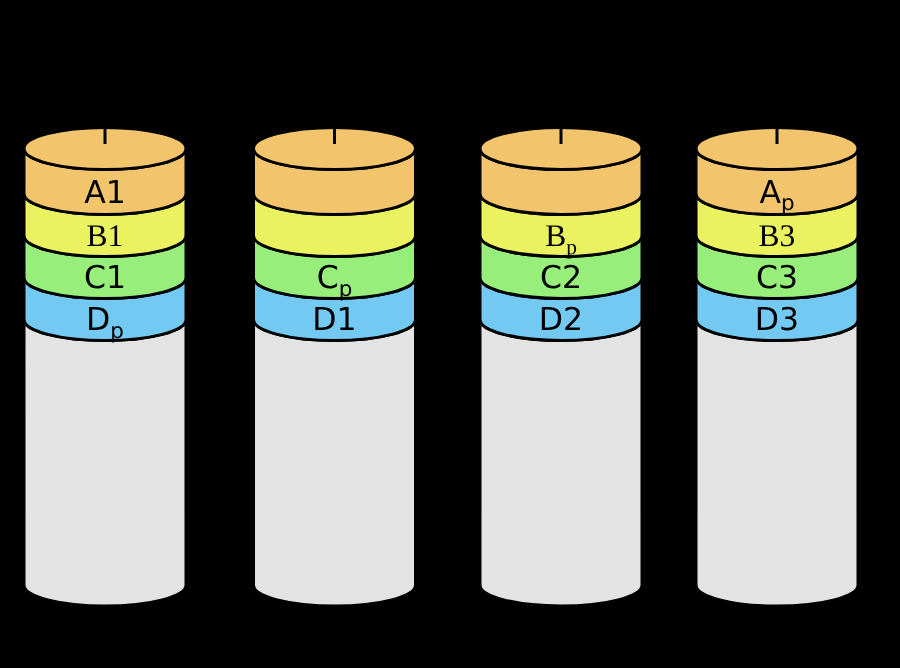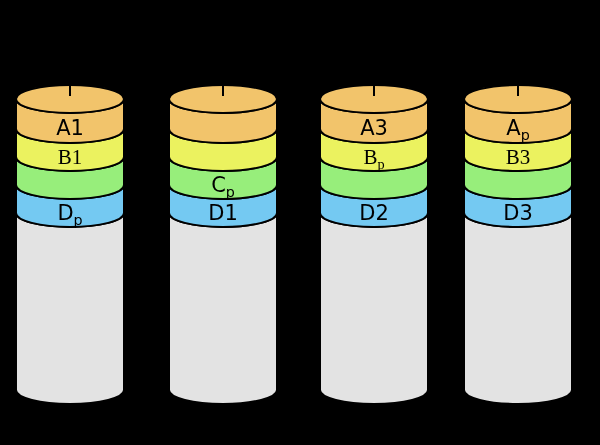--- a/index.html
+++ b/index.html
@@ -61,20 +61,21 @@
       <path stroke="#000" stroke-width="2" d="M3,135 A54,14 0 0 0 111,135 L111,312 A54,14 0 0 1 3,312 Z" fill="#E3E3E3"></path>
       <path stroke="#000" stroke-width="2" d="M3,107 A54,14 0 0 0 111,107 L111,135 A54,14 0 0 1 3,135 Z" fill="#74C9F2"></path>
       <path stroke="#000" stroke-width="2" d="M3,79 A54,14 0 0 0 111,79 L111,107 A54,14 0 0 1 3,107 Z" fill="#97EE7B"></path>
       <path stroke="#000" stroke-width="2" d="M3,51 A54,14 0 0 0 111,51 L111,79 A54,14 0 0 1 3,79 Z" fill="#EBF25F"></path>
       <path stroke="#000" stroke-width="2" d="M3,21 A54,14 0 0 0 111,21 L111,51 A54,14 0 0 1 3,51 Z" fill="#F2C46B"></path>
       <ellipse stroke="#000" stroke-width="2" cx="57" cy="21" rx="54" ry="14" fill="#F2C46B"></ellipse>
       <line x1="57" y1="0" x2="57" y2="18" stroke="#000" stroke-width="2"></line>
     </svg>
     <div class="band-label label-a"><span>A1</span><sub></sub></div>
     <div class="band-label label-b"><span>B1</span><sub></sub></div>
+    <div class="band-label label-c"><span>C1</span><sub></sub></div>
     <div class="band-label label-d"><span>D</span><sub>p</sub></div>
   </div>
 
   <div class="cylinder cyl-1">
     <svg width="114" height="332" viewBox="0 0 114 332">
       <path stroke="#000" stroke-width="2" d="M3,135 A54,14 0 0 0 111,135 L111,312 A54,14 0 0 1 3,312 Z" fill="#E3E3E3"></path>
       <path stroke="#000" stroke-width="2" d="M3,107 A54,14 0 0 0 111,107 L111,135 A54,14 0 0 1 3,135 Z" fill="#74C9F2"></path>
       <path stroke="#000" stroke-width="2" d="M3,79 A54,14 0 0 0 111,79 L111,107 A54,14 0 0 1 3,107 Z" fill="#97EE7B"></path>
       <path stroke="#000" stroke-width="2" d="M3,51 A54,14 0 0 0 111,51 L111,79 A54,14 0 0 1 3,79 Z" fill="#EBF25F"></path>
       <path stroke="#000" stroke-width="2" d="M3,21 A54,14 0 0 0 111,21 L111,51 A54,14 0 0 1 3,51 Z" fill="#F2C46B"></path>
@@ -88,33 +89,34 @@
   <div class="cylinder cyl-2">
     <svg width="114" height="332" viewBox="0 0 114 332">
       <path stroke="#000" stroke-width="2" d="M3,135 A54,14 0 0 0 111,135 L111,312 A54,14 0 0 1 3,312 Z" fill="#E3E3E3"></path>
       <path stroke="#000" stroke-width="2" d="M3,107 A54,14 0 0 0 111,107 L111,135 A54,14 0 0 1 3,135 Z" fill="#74C9F2"></path>
       <path stroke="#000" stroke-width="2" d="M3,79 A54,14 0 0 0 111,79 L111,107 A54,14 0 0 1 3,107 Z" fill="#97EE7B"></path>
       <path stroke="#000" stroke-width="2" d="M3,51 A54,14 0 0 0 111,51 L111,79 A54,14 0 0 1 3,79 Z" fill="#EBF25F"></path>
       <path stroke="#000" stroke-width="2" d="M3,21 A54,14 0 0 0 111,21 L111,51 A54,14 0 0 1 3,51 Z" fill="#F2C46B"></path>
       <ellipse stroke="#000" stroke-width="2" cx="57" cy="21" rx="54" ry="14" fill="#F2C46B"></ellipse>
       <line x1="57" y1="0" x2="57" y2="18" stroke="#000" stroke-width="2"></line>
     </svg>
-    <div class="band-label label-a"><span>A3</span><sub></sub></div>
     <div class="band-label label-b"><span>B</span><sub>p</sub></div>
+    <div class="band-label label-c"><span>C2</span><sub></sub></div>
     <div class="band-label label-d"><span>D2</span><sub></sub></div>
   </div>
 
   <div class="cylinder cyl-3">
     <svg width="114" height="332" viewBox="0 0 114 332">
       <path stroke="#000" stroke-width="2" d="M3,135 A54,14 0 0 0 111,135 L111,312 A54,14 0 0 1 3,312 Z" fill="#E3E3E3"></path>
       <path stroke="#000" stroke-width="2" d="M3,107 A54,14 0 0 0 111,107 L111,135 A54,14 0 0 1 3,135 Z" fill="#74C9F2"></path>
       <path stroke="#000" stroke-width="2" d="M3,79 A54,14 0 0 0 111,79 L111,107 A54,14 0 0 1 3,107 Z" fill="#97EE7B"></path>
       <path stroke="#000" stroke-width="2" d="M3,51 A54,14 0 0 0 111,51 L111,79 A54,14 0 0 1 3,79 Z" fill="#EBF25F"></path>
       <path stroke="#000" stroke-width="2" d="M3,21 A54,14 0 0 0 111,21 L111,51 A54,14 0 0 1 3,51 Z" fill="#F2C46B"></path>
       <ellipse stroke="#000" stroke-width="2" cx="57" cy="21" rx="54" ry="14" fill="#F2C46B"></ellipse>
       <line x1="57" y1="0" x2="57" y2="18" stroke="#000" stroke-width="2"></line>
     </svg>
     <div class="band-label label-a"><span>A</span><sub>p</sub></div>
     <div class="band-label label-b"><span>B3</span><sub></sub></div>
+    <div class="band-label label-c"><span>C3</span><sub></sub></div>
     <div class="band-label label-d"><span>D3</span><sub></sub></div>
   </div>
 
 </div>
 
 </body></html>

